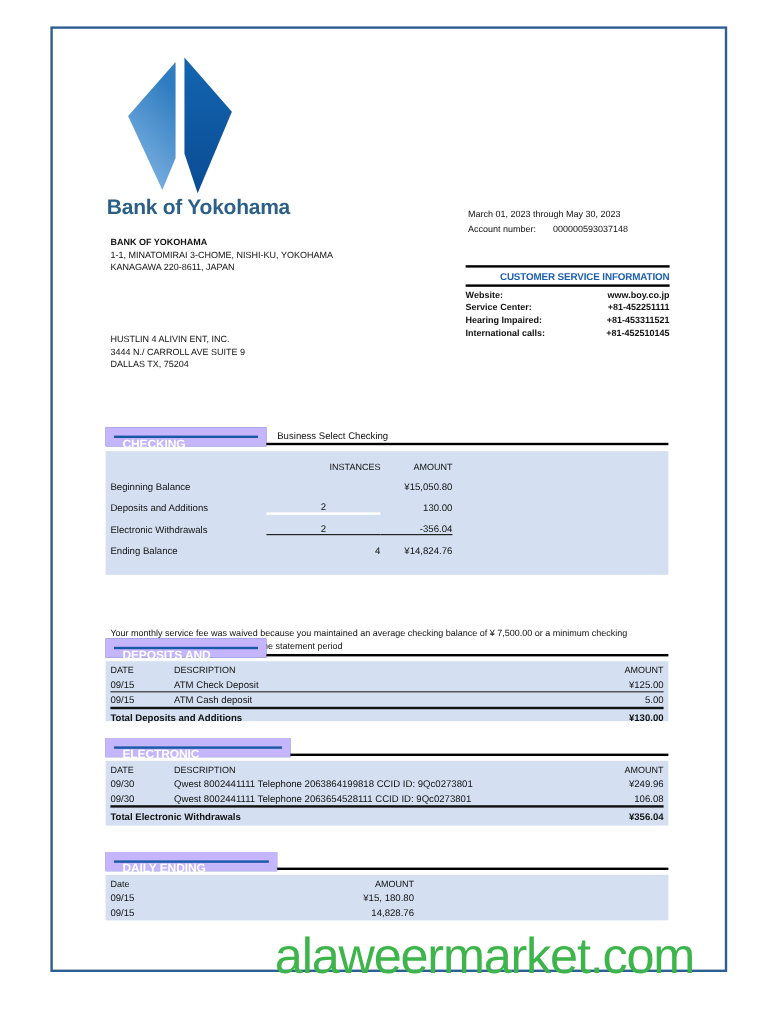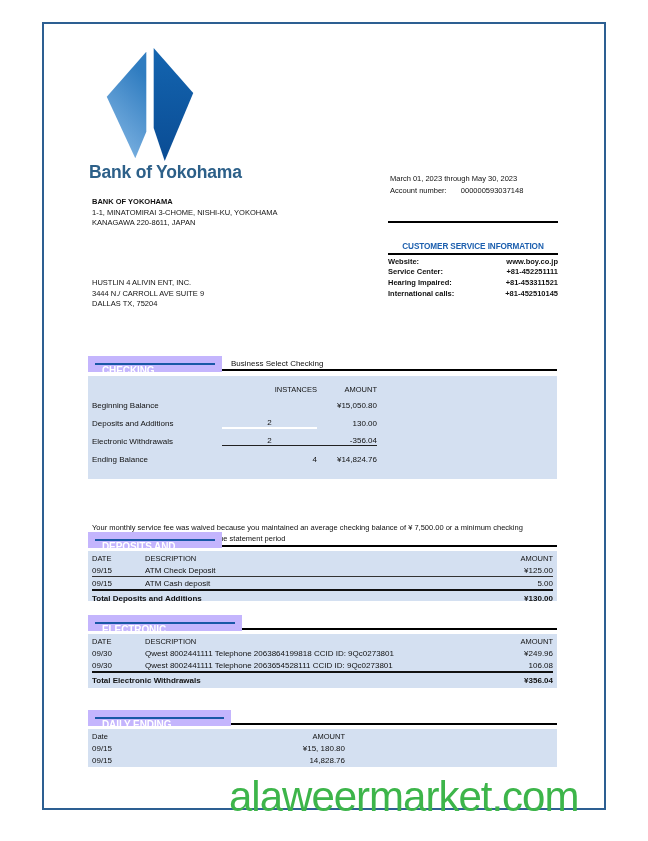--- a/index.html
+++ b/index.html
@@ -14,22 +14,22 @@
   .brand { position:absolute; left:45px; top:138px; font-size:17.5px; font-weight:600;
            color:#2d6089; letter-spacing:-0.2px; }
   .addr { position:absolute; left:48px; top:173px; font-size:7.5px; line-height:10.5px; color:#111; }
   .addr .b { font-weight:bold; }
   .recipient { position:absolute; left:48px; top:254px; font-size:7.5px; line-height:10.5px; }
 
   .meta { position:absolute; left:346px; top:149px; font-size:7.5px; line-height:11.5px; }
   .meta .acct { margin-left:12px; }
 
   .csi { position:absolute; left:344px; top:197px; width:170px; border-top:2.5px solid #000; }
-  .csi-title { text-align:center; color:#1c5fae; font-weight:bold; font-size:8.2px;
-               padding:2.5px 0 2px 0; border-bottom:2px solid #000; letter-spacing:-0.1px;margin-top:16px; }
+  .csi-title { text-align:right; color:#1c5fae; font-weight:bold; font-size:8.2px;
+               padding:2.5px 0 2px 0; border-bottom:2px solid #000; letter-spacing:-0.1px; }
   .csi-row { display:flex; justify-content:space-between; font-size:7.5px; font-weight:bold;
              line-height:10.8px;gap:16px; }
   .csi-rows { padding-top:2px; }
 
   
   .sec { position:absolute; left:44px; width:469px; }
   .sec-head { display:flex; height:15px; }
   .sec-bar { background:#1958a6; border:7px solid #c4b5fd; color:#fff; font-weight:bold;
              font-size:10px; padding:2px 15px 0 7px; letter-spacing:-0.1px; }
   .sec-line { flex:1; border-bottom:2px solid #000; font-size:8px; padding:3px 0 0 9px; }

